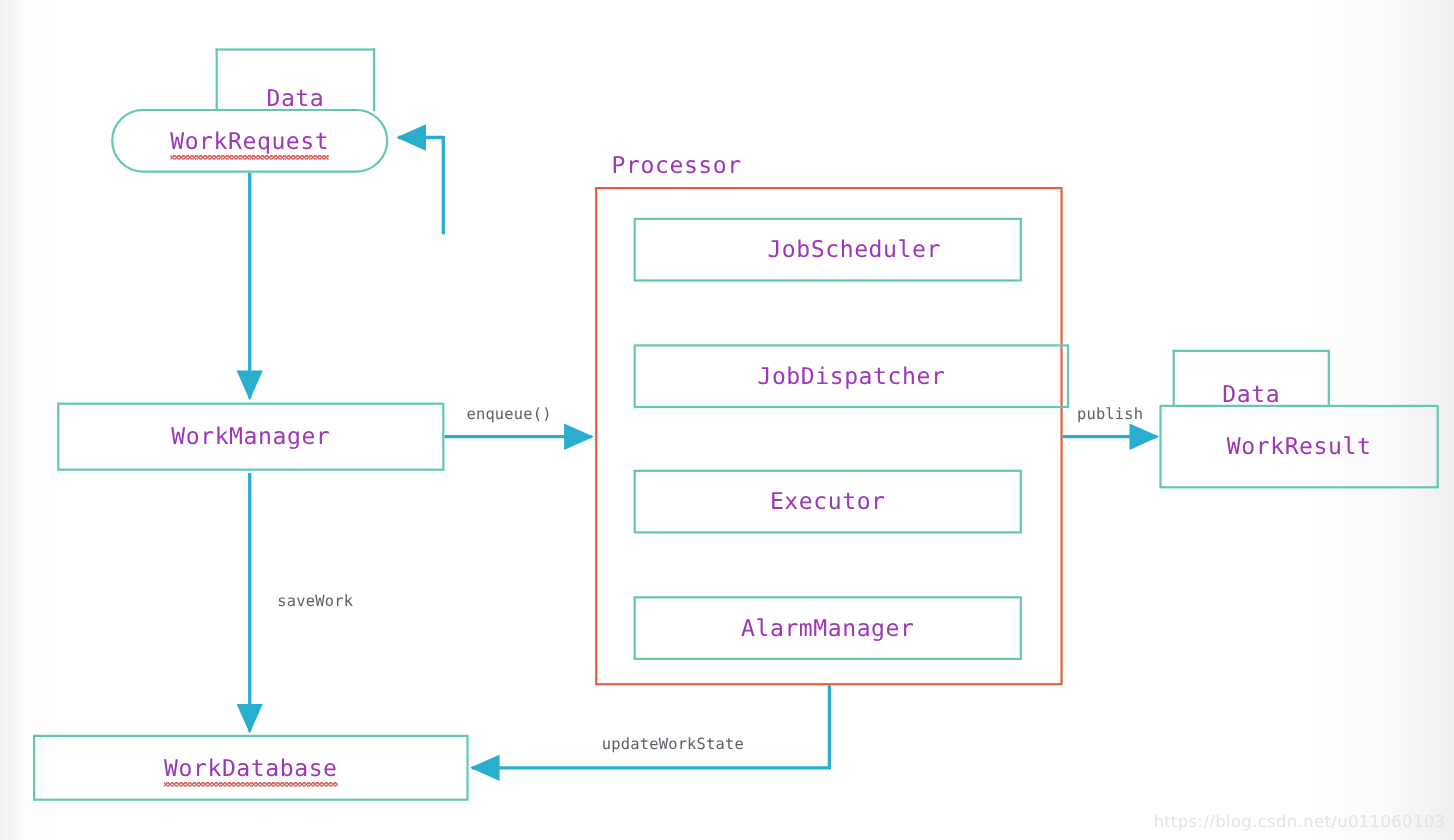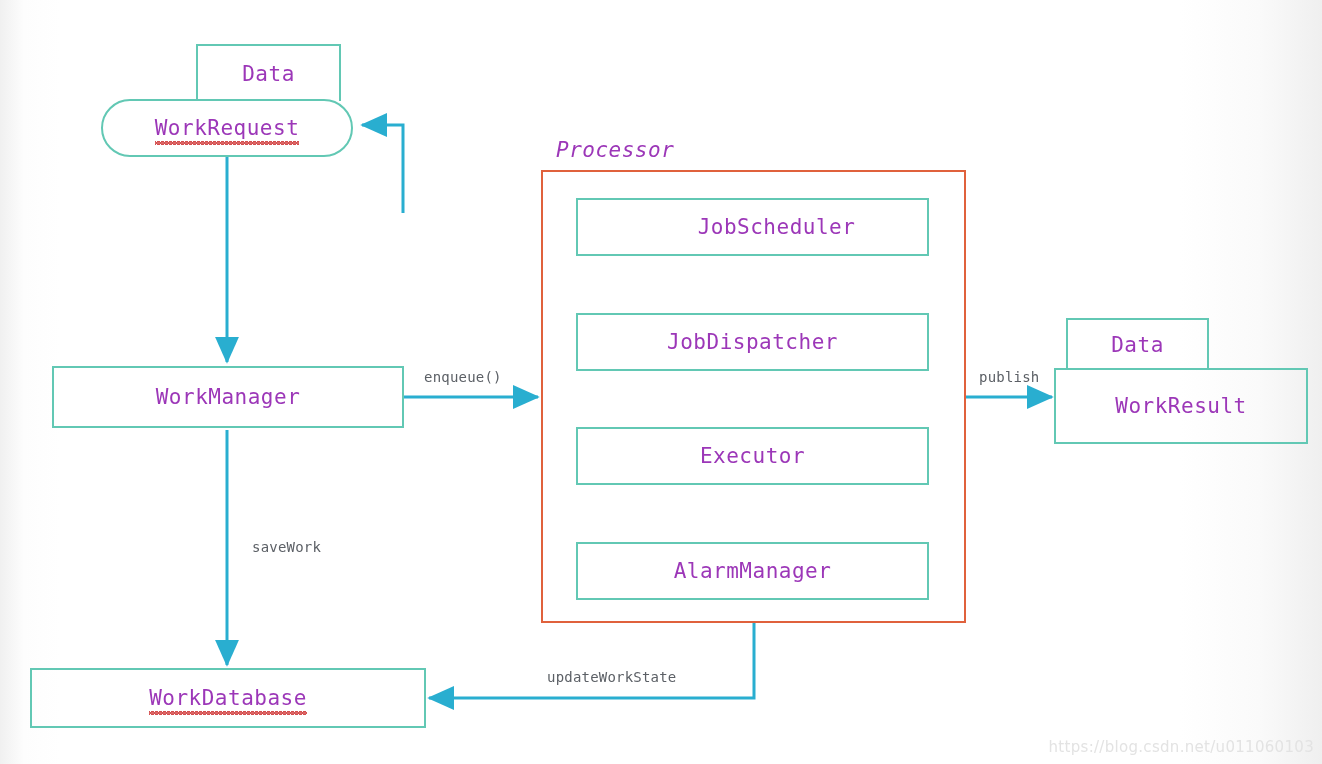--- a/index.html
+++ b/index.html
@@ -88,21 +88,21 @@
   }
 
   
   .tab-box {
     position: absolute;
     box-sizing: border-box;
     border: 2px solid #62c8b4;
     border-bottom: none;
     background: transparent;
     display: flex;
-    align-items: center;
+    align-items: flex-end;
     justify-content: center;
     z-index: 2;
   }
   .tab-label {
     color: #9c37b8;
     font-family: "DejaVu Sans Mono", "Liberation Mono", monospace;
     font-size: 21px;
     letter-spacing: 0.5px;
     white-space: nowrap;
   }
@@ -184,29 +184,29 @@
 
 
   <div class="node" style="left:30px; top:668px; width:396px; height:60px;">
     <span class="node-label misspelled">WorkDatabase</span>
   </div>
 
   <div class="node" style="left:52px; top:366px; width:352px; height:62px;">
     <span class="node-label">WorkManager</span>
   </div>
 
-  <div class="container-title" style="left:556px; top:138px;font-style:italic;">Processor</div>
+  <div class="container-title" style="left:556px; top:138px;">Processor</div>
 
   <div class="container-box" style="left:541px; top:170px; width:425px; height:453px;"></div>
 
   <div class="node" style="left:576px; top:198px; width:353px; height:58px;padding-left:48px;">
     <span class="node-label">JobScheduler</span>
   </div>
 
-  <div class="node" style="left:576px; top:313px; width:353px; height:58px;">
+  <div class="node" style="left:576px; top:313px; width:396px; height:58px;">
     <span class="node-label">JobDispatcher</span>
   </div>
 
   <div class="node" style="left:576px; top:427px; width:353px; height:58px;">
     <span class="node-label">Executor</span>
   </div>
 
   <div class="node" style="left:576px; top:542px; width:353px; height:58px;">
     <span class="node-label">AlarmManager</span>
   </div>

